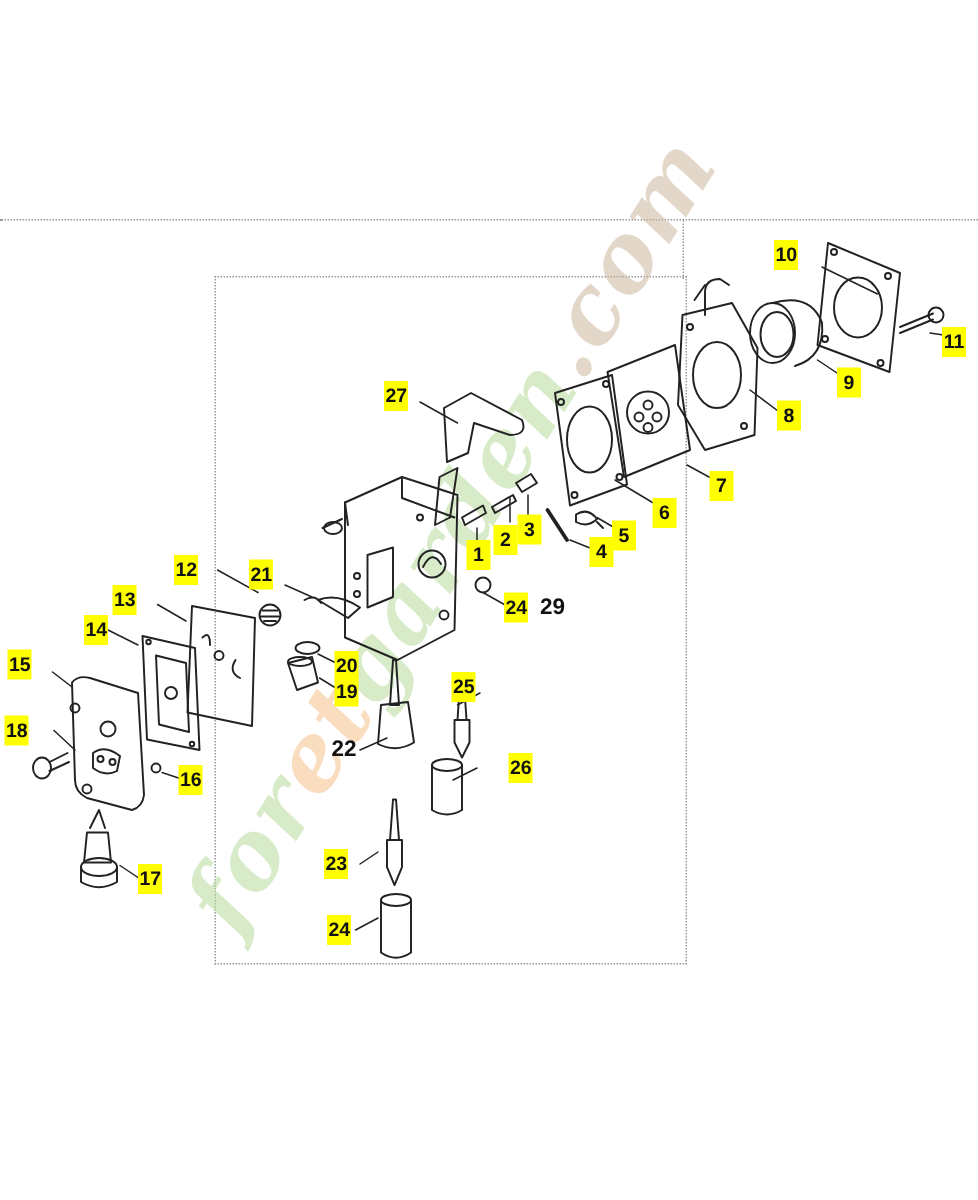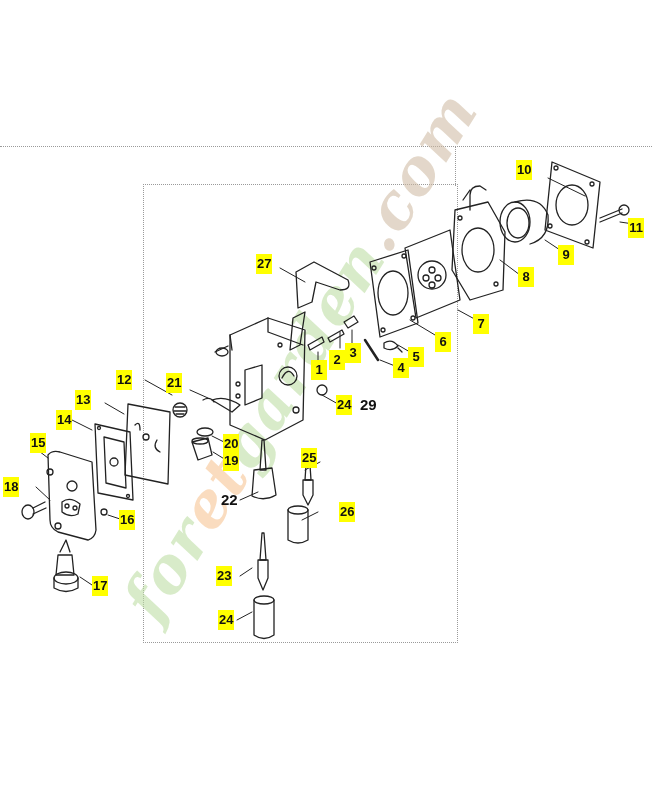--- a/index.html
+++ b/index.html
@@ -232,21 +232,21 @@
 <div class="callout" style="left:345px; top:343px;">3</div>
 <div class="callout" style="left:329px; top:350px;">2</div>
 <div class="callout" style="left:311px; top:360px;">1</div>
 <div class="callout" style="left:336px; top:395px;">24</div>
 <div class="plain" style="left:360px; top:395px;">29</div>
 <div class="callout" style="left:256px; top:254px;">27</div>
 <div class="callout" style="left:166px; top:373px;">21</div>
 <div class="callout" style="left:116px; top:370px;">12</div>
 <div class="callout" style="left:75px; top:390px;">13</div>
 <div class="callout" style="left:56px; top:410px;">14</div>
-<div class="callout" style="left:5px; top:433px;margin-left:25px;">15</div>
+<div class="callout" style="left:5px; top:433px;">15</div>
 <div class="callout" style="left:3px; top:477px;">18</div>
 <div class="callout" style="left:119px; top:510px;">16</div>
 <div class="callout" style="left:92px; top:576px;">17</div>
 <div class="callout" style="left:223px; top:434px;">20</div>
 <div class="callout" style="left:223px; top:451px;">19</div>
 <div class="plain" style="left:221px; top:490px;">22</div>
 <div class="callout" style="left:301px; top:448px;">25</div>
 <div class="callout" style="left:316px; top:502px;margin-left:23px;">26</div>
 <div class="callout" style="left:216px; top:566px;">23</div>
 <div class="callout" style="left:218px; top:610px;">24</div>

